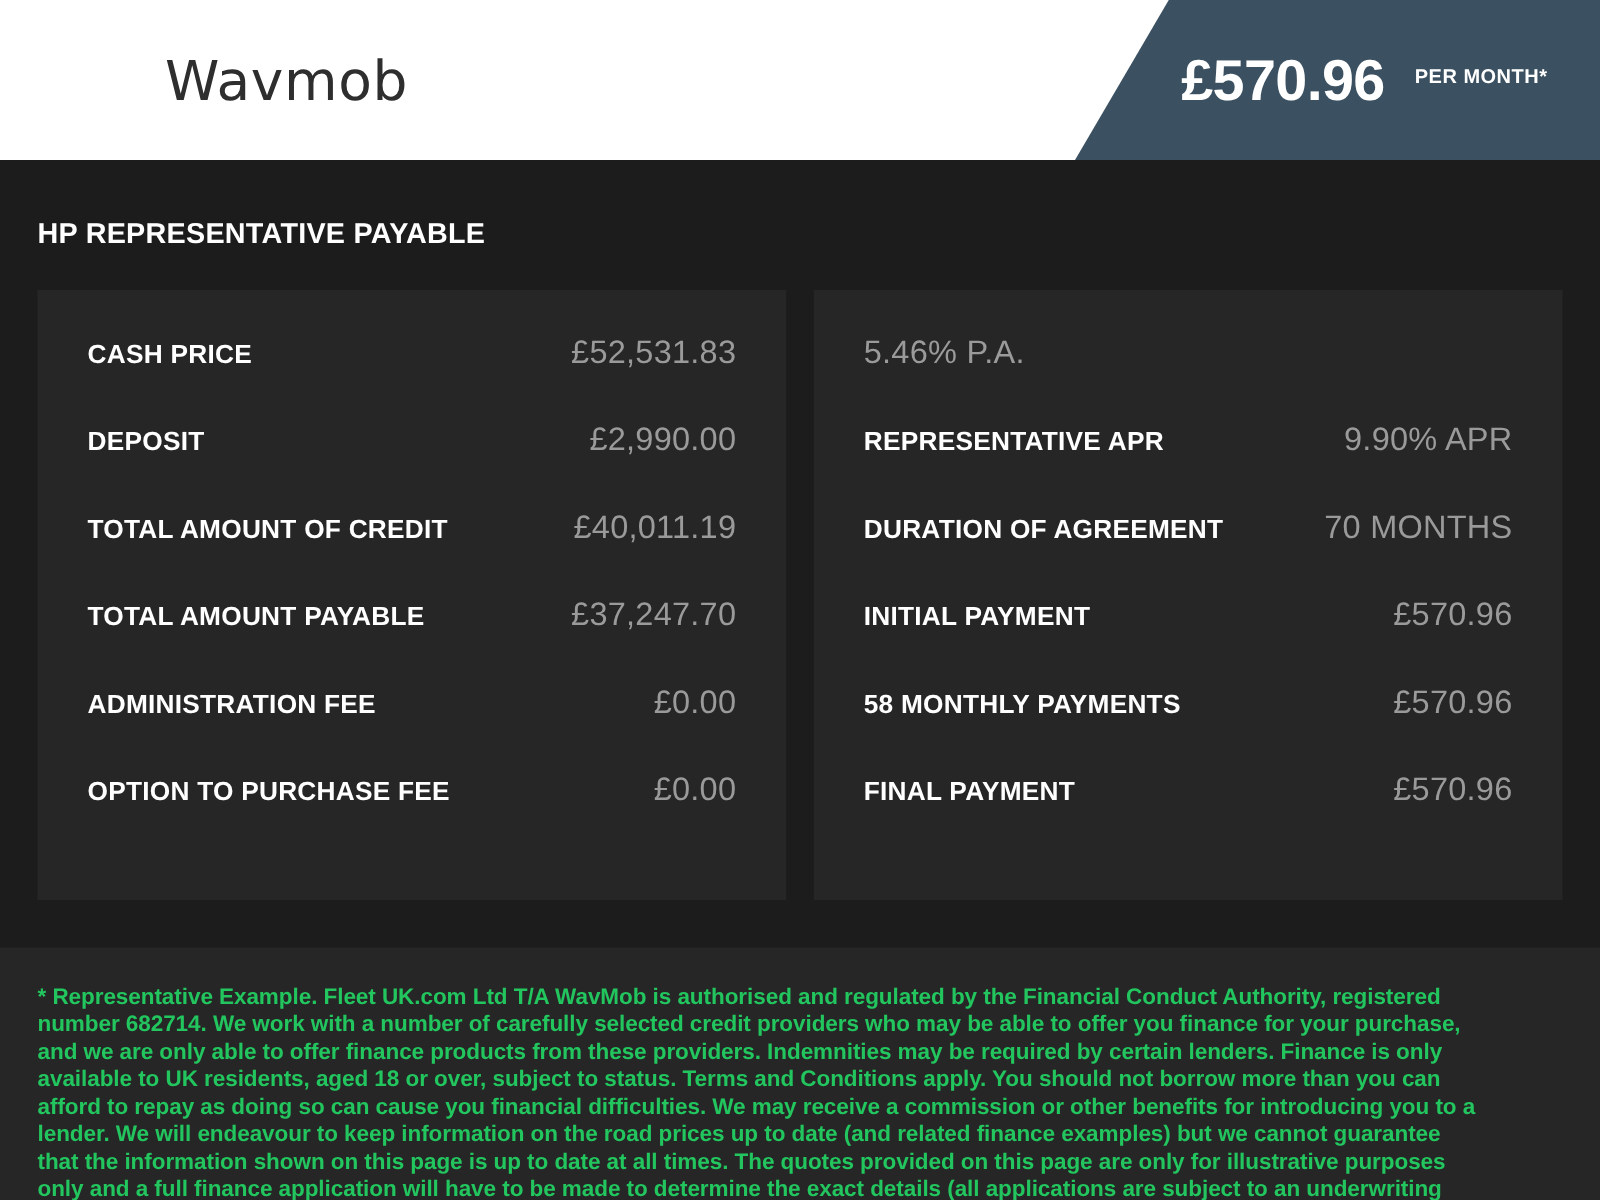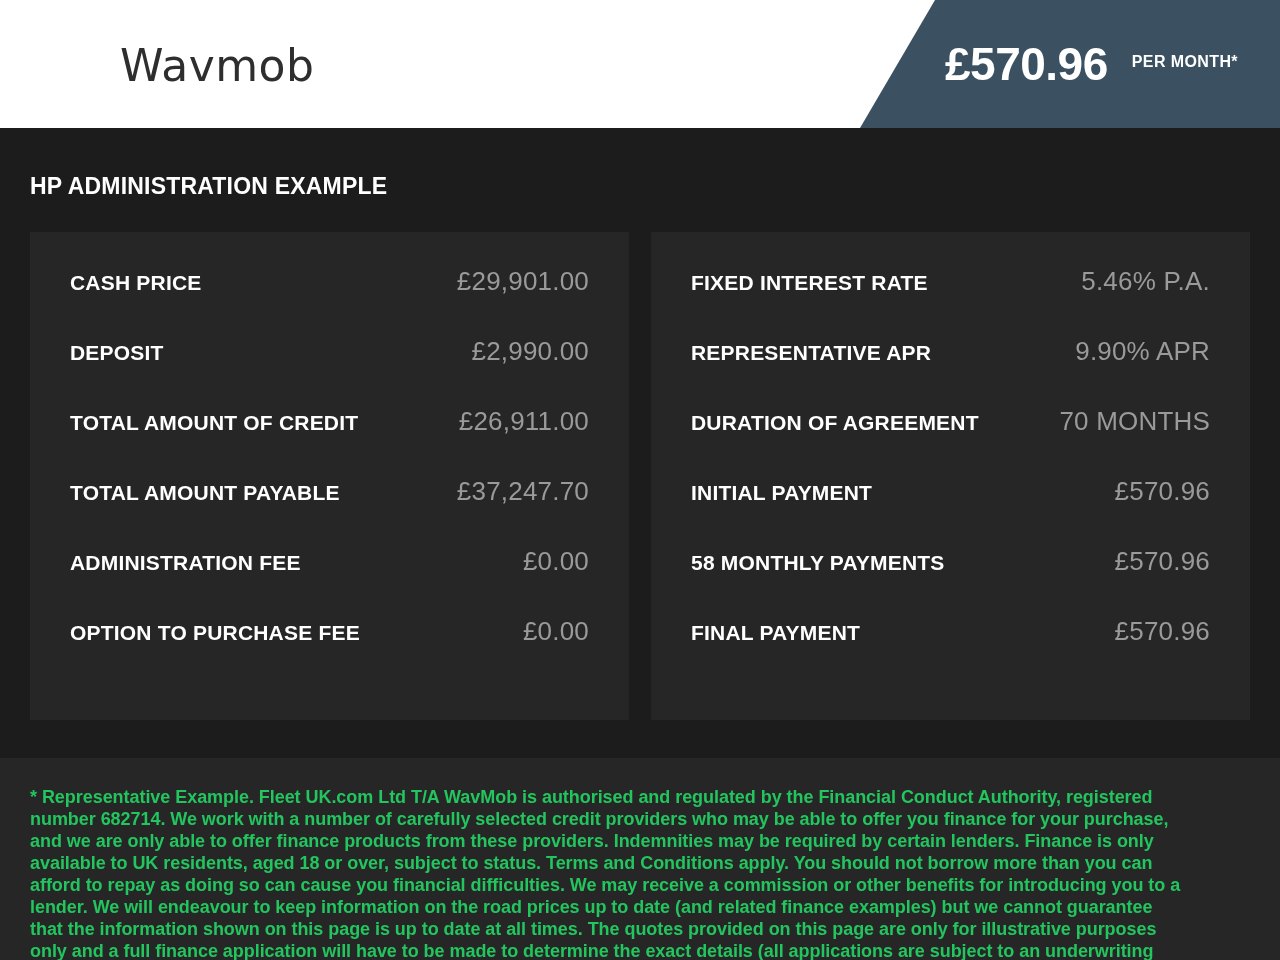--- a/index.html
+++ b/index.html
@@ -21,21 +21,21 @@
   
   .header {
     position: relative;
     width: 1280px;
     height: 128px;
     background: #ffffff;
     overflow: hidden;
   }
   .brand {
     position: absolute;
-    left: 120px;
+    left: 132px;
     top: 40px;
     font-size: 44px;
     letter-spacing: 0.5px;
     color: #2e2e2e;
     font-weight: 400;
     font-family: "DejaVu Sans", sans-serif;
   }
   .price-banner {
     position: absolute;
     right: 0;
@@ -134,54 +134,53 @@
 
   <div class="header">
     <div class="brand">Wavmob</div>
     <div class="price-banner">
       <span class="price-amount">£570.96</span>
       <span class="price-per">PER MONTH*</span>
     </div>
   </div>
 
   <div class="main">
-    <div class="section-title">HP ADMINISTRATION EXAMPLE</div>
+    <div class="section-title">HP REPRESENTATIVE PAYABLE</div>
 
     <div class="panels">
 
       <div class="panel">
         <div class="row">
           <span class="row-label">CASH PRICE</span>
-          <span class="row-value">£29,901.00</span>
+          <span class="row-value">£52,531.83</span>
         </div>
         <div class="row">
           <span class="row-label">DEPOSIT</span>
           <span class="row-value">£2,990.00</span>
         </div>
         <div class="row">
           <span class="row-label">TOTAL AMOUNT OF CREDIT</span>
-          <span class="row-value">£26,911.00</span>
+          <span class="row-value">£40,011.19</span>
         </div>
         <div class="row">
           <span class="row-label">TOTAL AMOUNT PAYABLE</span>
           <span class="row-value">£37,247.70</span>
         </div>
         <div class="row">
           <span class="row-label">ADMINISTRATION FEE</span>
           <span class="row-value">£0.00</span>
         </div>
         <div class="row">
           <span class="row-label">OPTION TO PURCHASE FEE</span>
           <span class="row-value">£0.00</span>
         </div>
       </div>
 
       <div class="panel">
         <div class="row">
-          <span class="row-label">FIXED INTEREST RATE</span>
           <span class="row-value">5.46% P.A.</span>
         </div>
         <div class="row">
           <span class="row-label">REPRESENTATIVE APR</span>
           <span class="row-value">9.90% APR</span>
         </div>
         <div class="row">
           <span class="row-label">DURATION OF AGREEMENT</span>
           <span class="row-value">70 MONTHS</span>
         </div>

